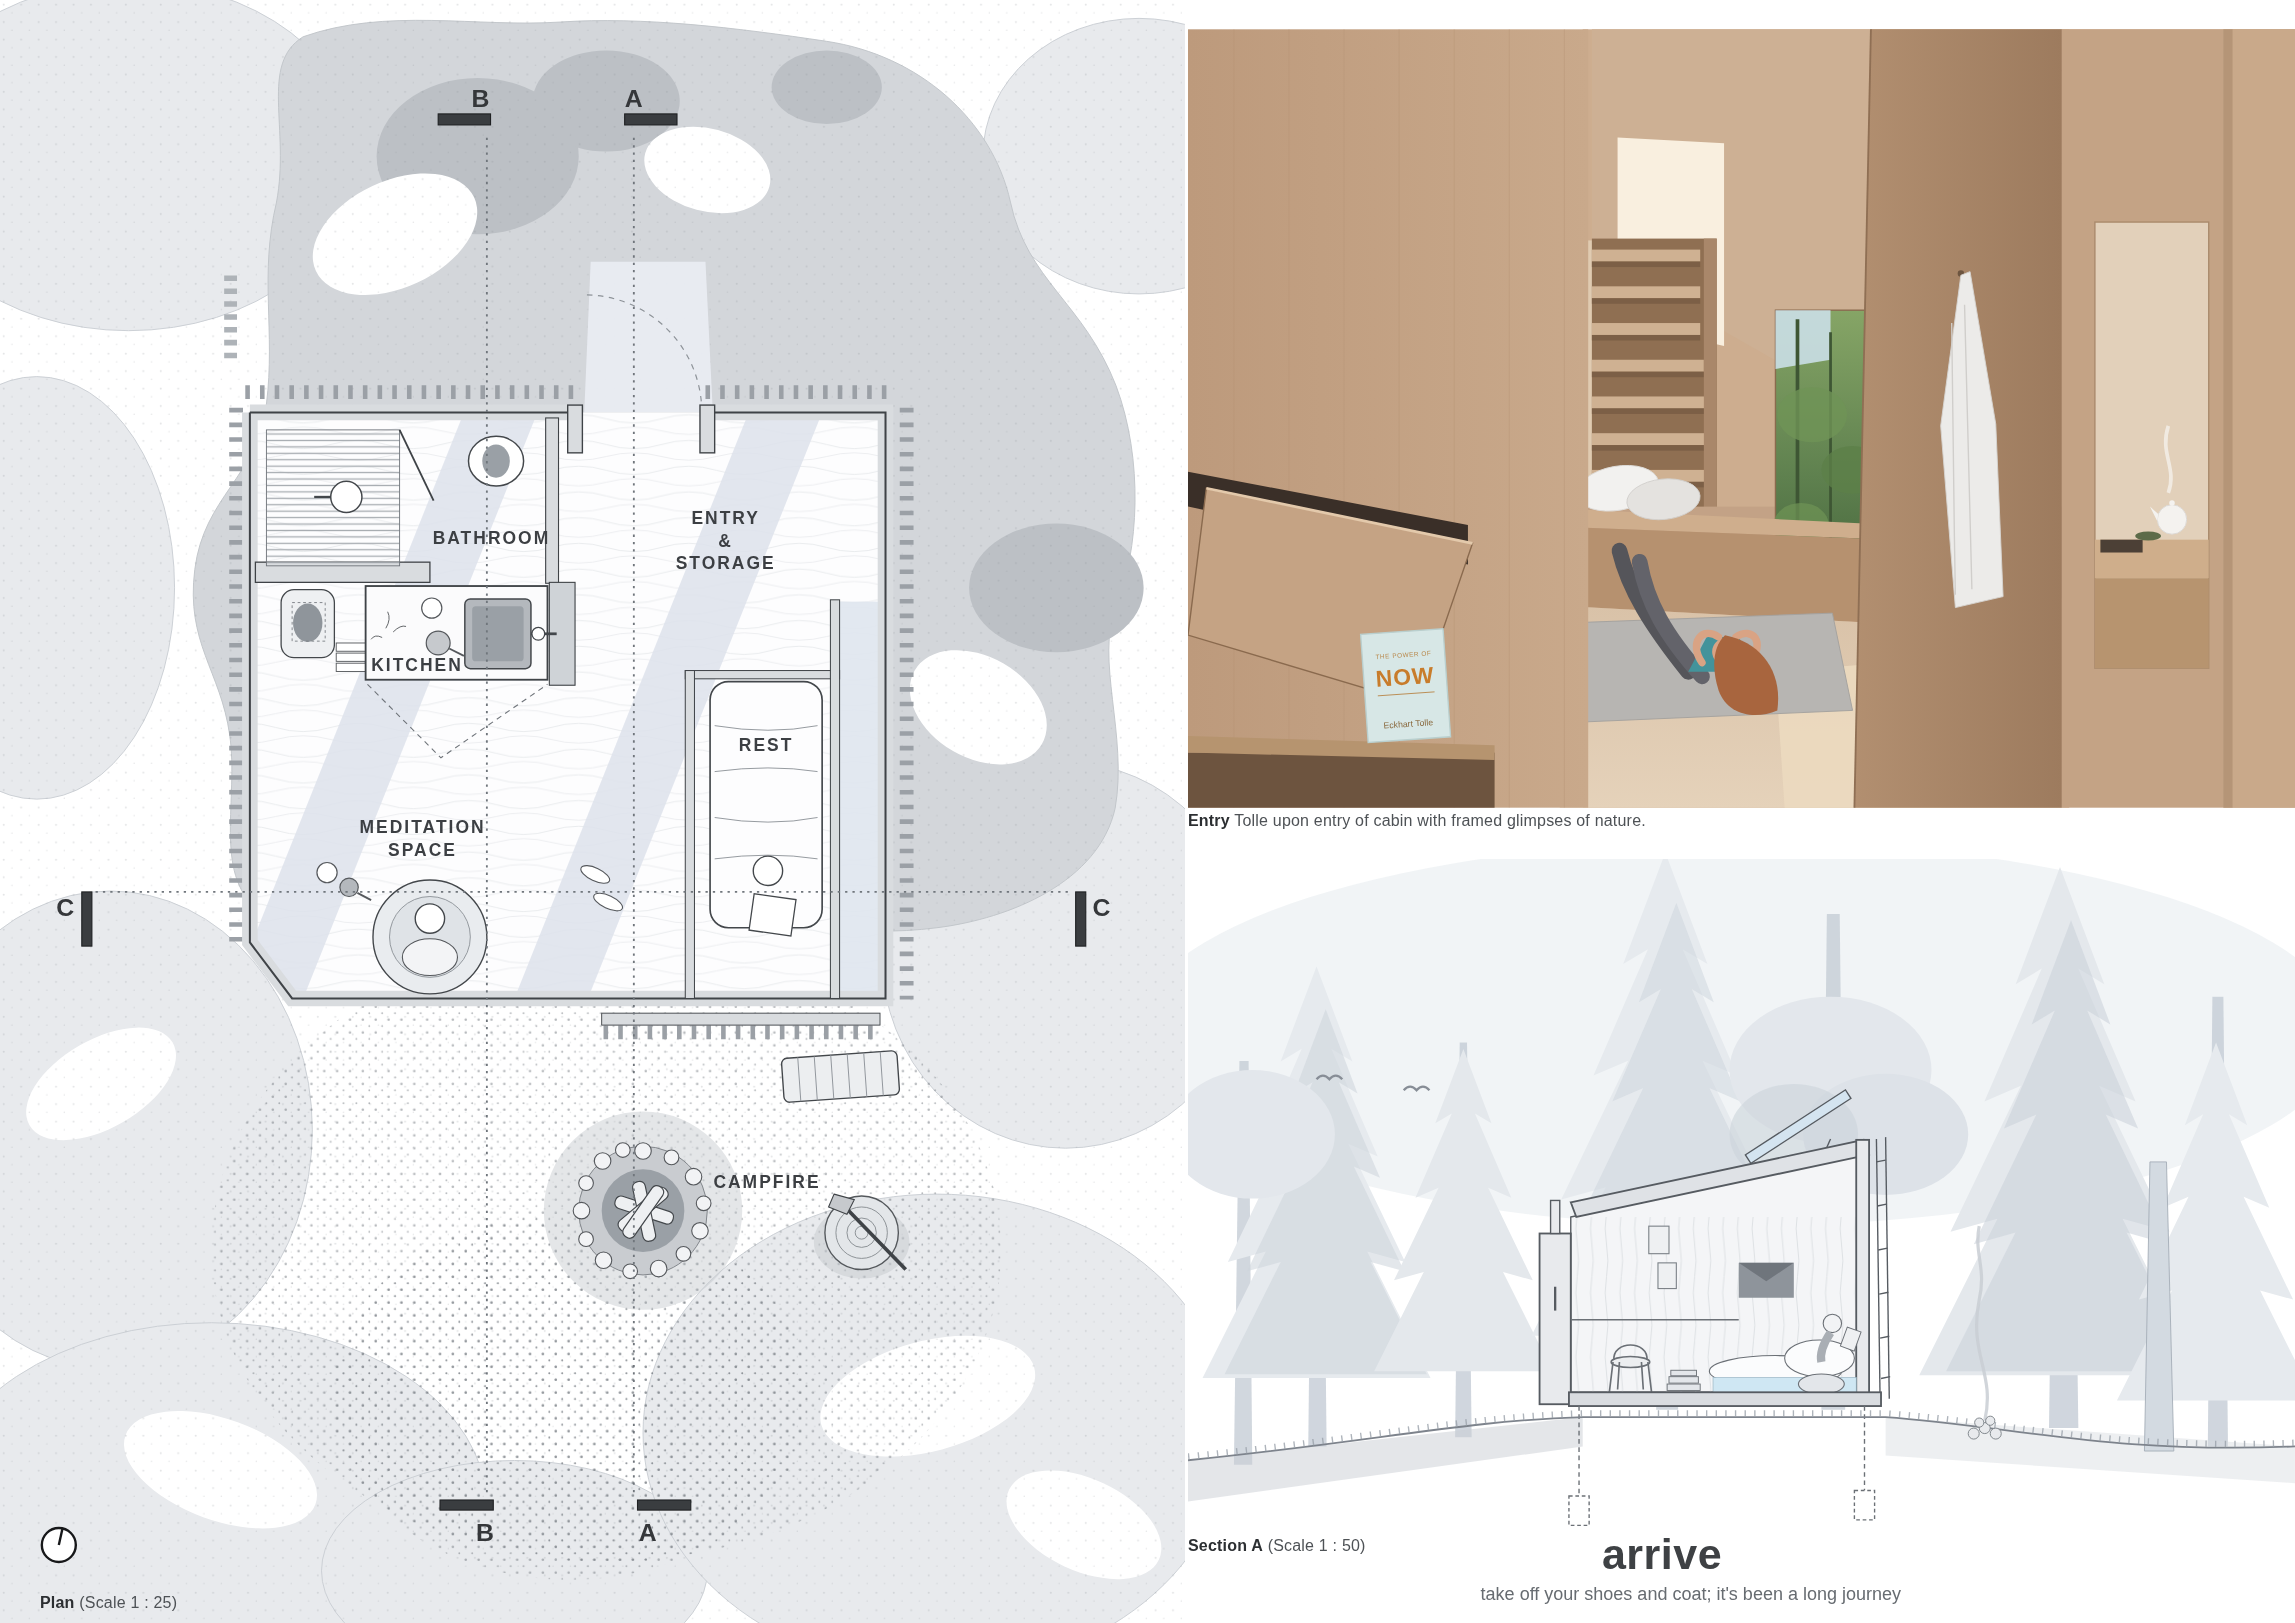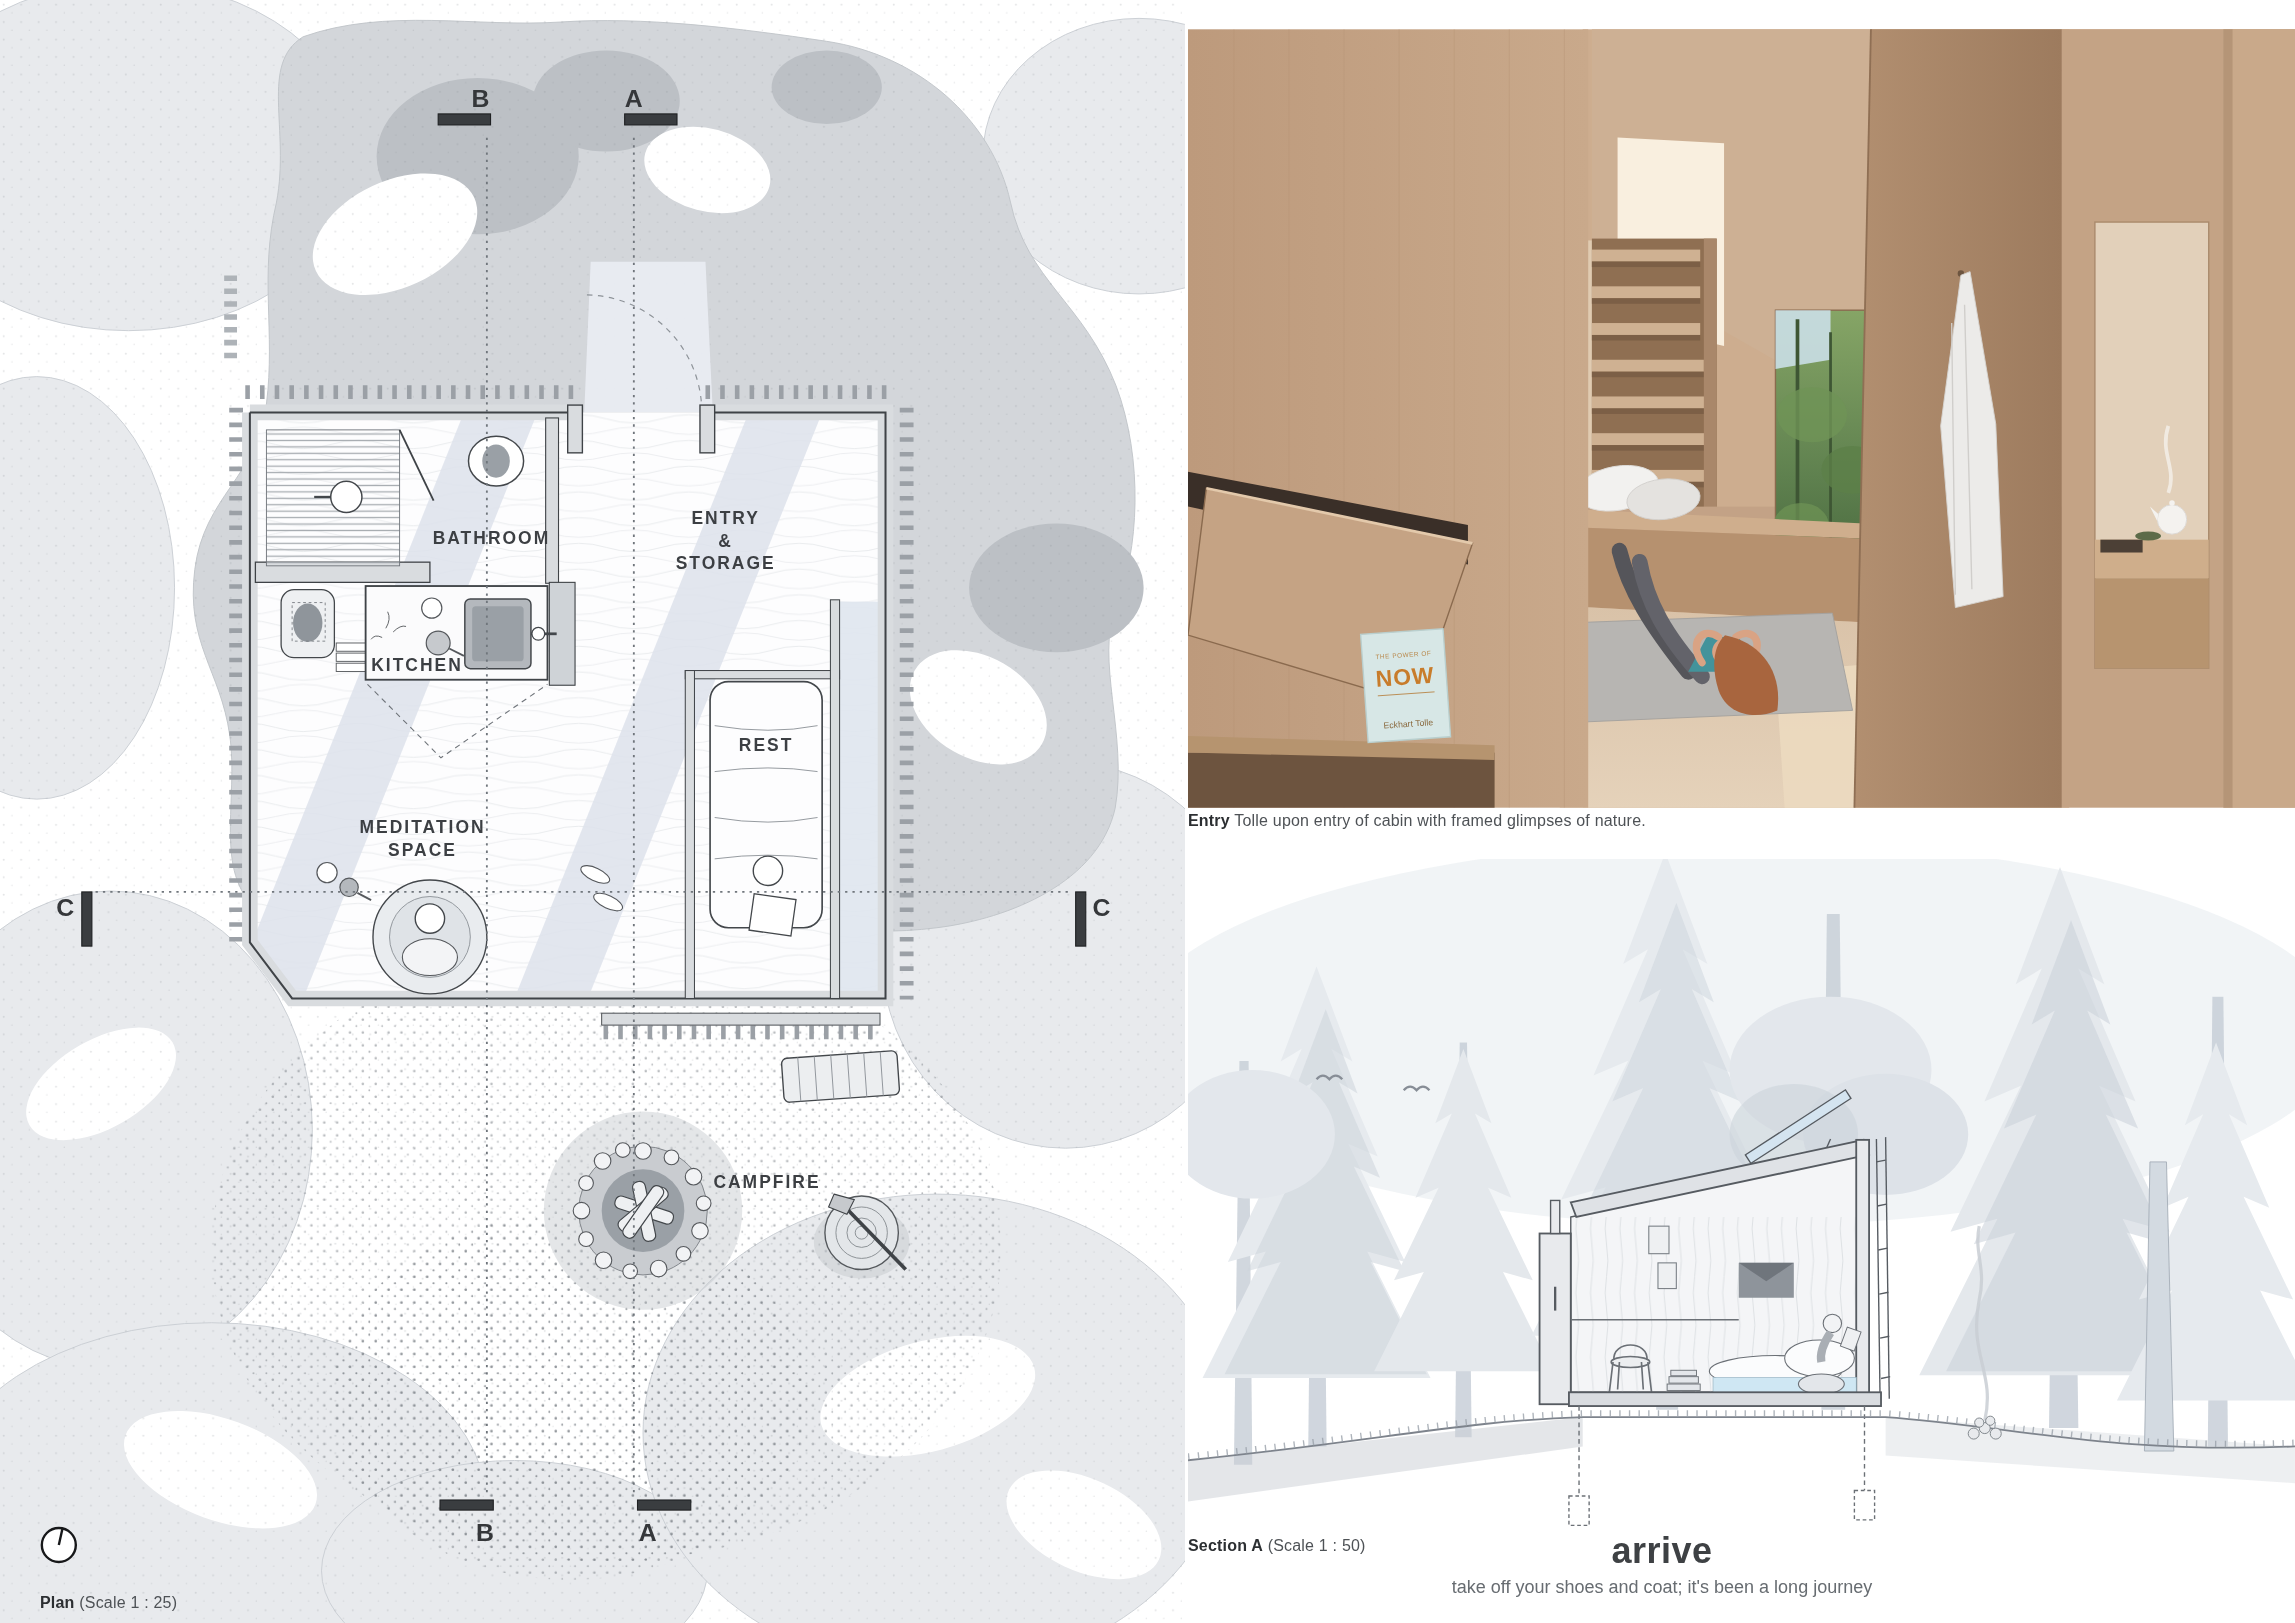--- a/index.html
+++ b/index.html
@@ -8,22 +8,22 @@
   .abs{position:absolute;}
   .caption{font-size:16px;color:#4e5256;letter-spacing:0.2px;white-space:nowrap;}
   .caption b{color:#2c2f32;}
   svg text{font-family:"Liberation Sans",sans-serif;}
   .room-label{font-weight:700;font-size:19px;fill:#3c3f43;letter-spacing:2.2px;}
   .marker-letter{font-weight:700;font-size:27px;fill:#35373a;}
   .book-top{font-size:7px;fill:#b98a4e;letter-spacing:.6px;}
   .book-title{font-size:25px;font-weight:700;fill:#c87c2b;letter-spacing:1px;}
   .book-author{font-size:9.5px;fill:#8a6a3f;}
   #arrive-block{width:478px;text-align:center;}
-  #arrive-head{font-size:36px;font-weight:700;color:#3e4144;letter-spacing:0.5px;}
-  #arrive-sub{font-size:18px;color:#676c71;margin-top:4.6px;}
+  #arrive-head{font-size:43px;font-weight:700;color:#3e4144;letter-spacing:0.5px;}
+  #arrive-sub{font-size:18px;color:#676c71;margin-top:4.6px;text-align:right;}
 </style>
 </head>
 <body>
 
 <div class="board">
 
   <svg class="abs" style="left:0;top:0" width="1185" height="1624" viewBox="0 0 1290 1768">
     <defs>
       <pattern id="sp1" width="19" height="19" patternUnits="userSpaceOnUse">
         <circle cx="4" cy="5" r="1.1" fill="#82878d"></circle>

